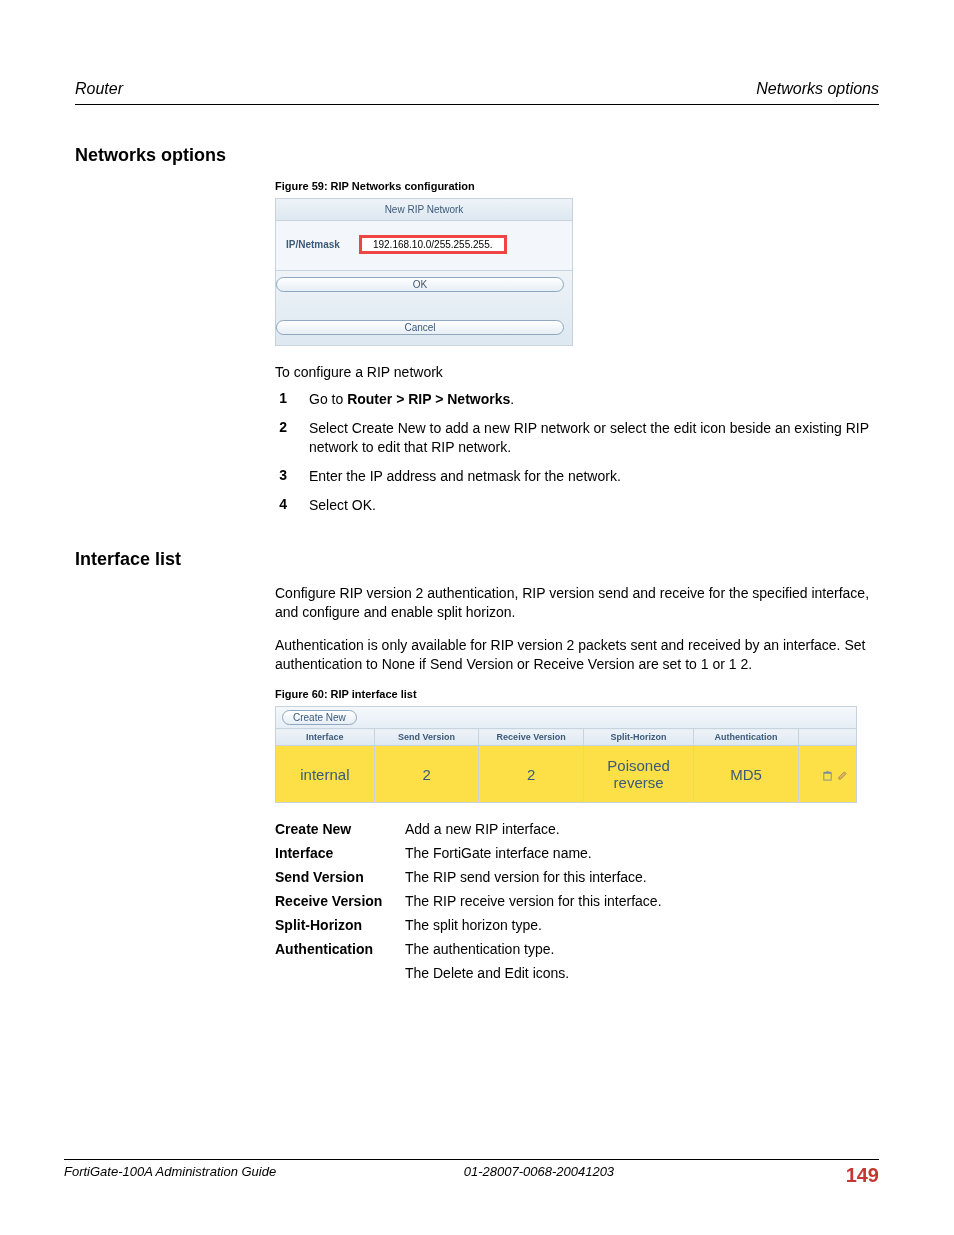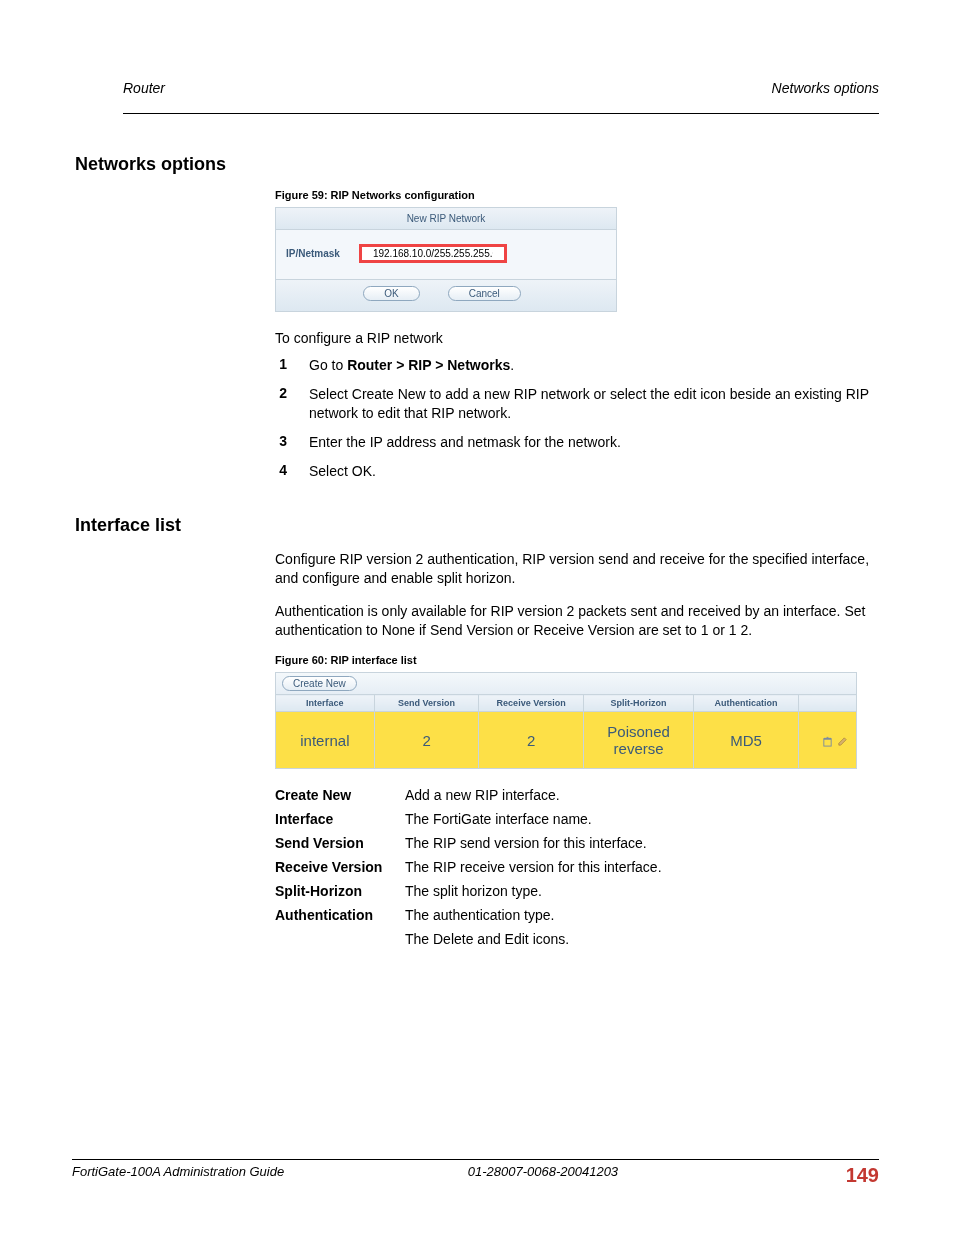--- a/index.html
+++ b/index.html
@@ -13,25 +13,24 @@
     height: 1235px;
     position: relative;
   }
   .page {
     padding: 80px 75px 0 75px;
   }
   .running-header {
     display: flex;
     justify-content: space-between;
     font-style: italic;
-    font-size: 14px;
+    font-size: 16px;
     border-bottom: 1px solid #000;
-    padding-bottom: 17px;
+    padding-bottom: 6px;
     margin-bottom: 40px;
-    margin-left: 48px;
   }
   .main-content {
     padding-left: 75px;
   }
   h2.section {
     font-size: 18px;
     font-weight: bold;
     margin: 0 0 14px 0;
     margin-left: -75px;
   }
@@ -61,21 +60,21 @@
   }
   .ol .txt { flex: 1; line-height: 1.35; }
   .para {
     margin: 0 0 14px 125px;
     line-height: 1.35;
   }
 
   
   .fig59 {
     margin-left: 125px;
-    width: 342px;
+    width: 298px;
     border: 1px solid #c8d4dd;
     background: #f3f7fb;
     font-family: Verdana, sans-serif;
     font-size: 10px;
     color: #3b5a7a;
   }
   .fig59 .title {
     text-align: center;
     padding: 5px 0;
     background: linear-gradient(#eef3f8,#dde8f1);
@@ -98,20 +97,21 @@
   }
   .fig59 .btnbar {
     text-align: center;
     padding: 0 8px 10px 0;
     background: linear-gradient(#eef3f8,#dde8f1);
     border-top: 1px solid #c8d4dd;
     padding-top: 6px;
     display: flex;
     gap: 28px;
     justify-content: center;
+    flex-direction: column;
   }
   .pillbtn {
     display: inline-block;
     border: 1px solid #8fa8bf;
     border-radius: 9px;
     padding: 1px 20px;
     font-size: 10px;
     color: #3b5a7a;
     background: linear-gradient(#fff,#e6eef5);
     font-family: Verdana, sans-serif;
@@ -165,21 +165,21 @@
     margin: 18px 0 0 125px;
   }
   .deflist .drow { display: flex; margin-bottom: 8px; }
   .deflist .dt { font-weight: bold; width: 130px; }
   .deflist .dd { flex: 1; }
 
   
   .footer {
     position: absolute;
     bottom: 48px;
-    left: 72px;
+    left: 64px;
     right: 75px;
     border-top: 1px solid #000;
     padding-top: 4px;
     display: flex;
     justify-content: space-between;
     font-style: italic;
     font-size: 13px;
   }
   .footer .pg {
     font-style: normal;

